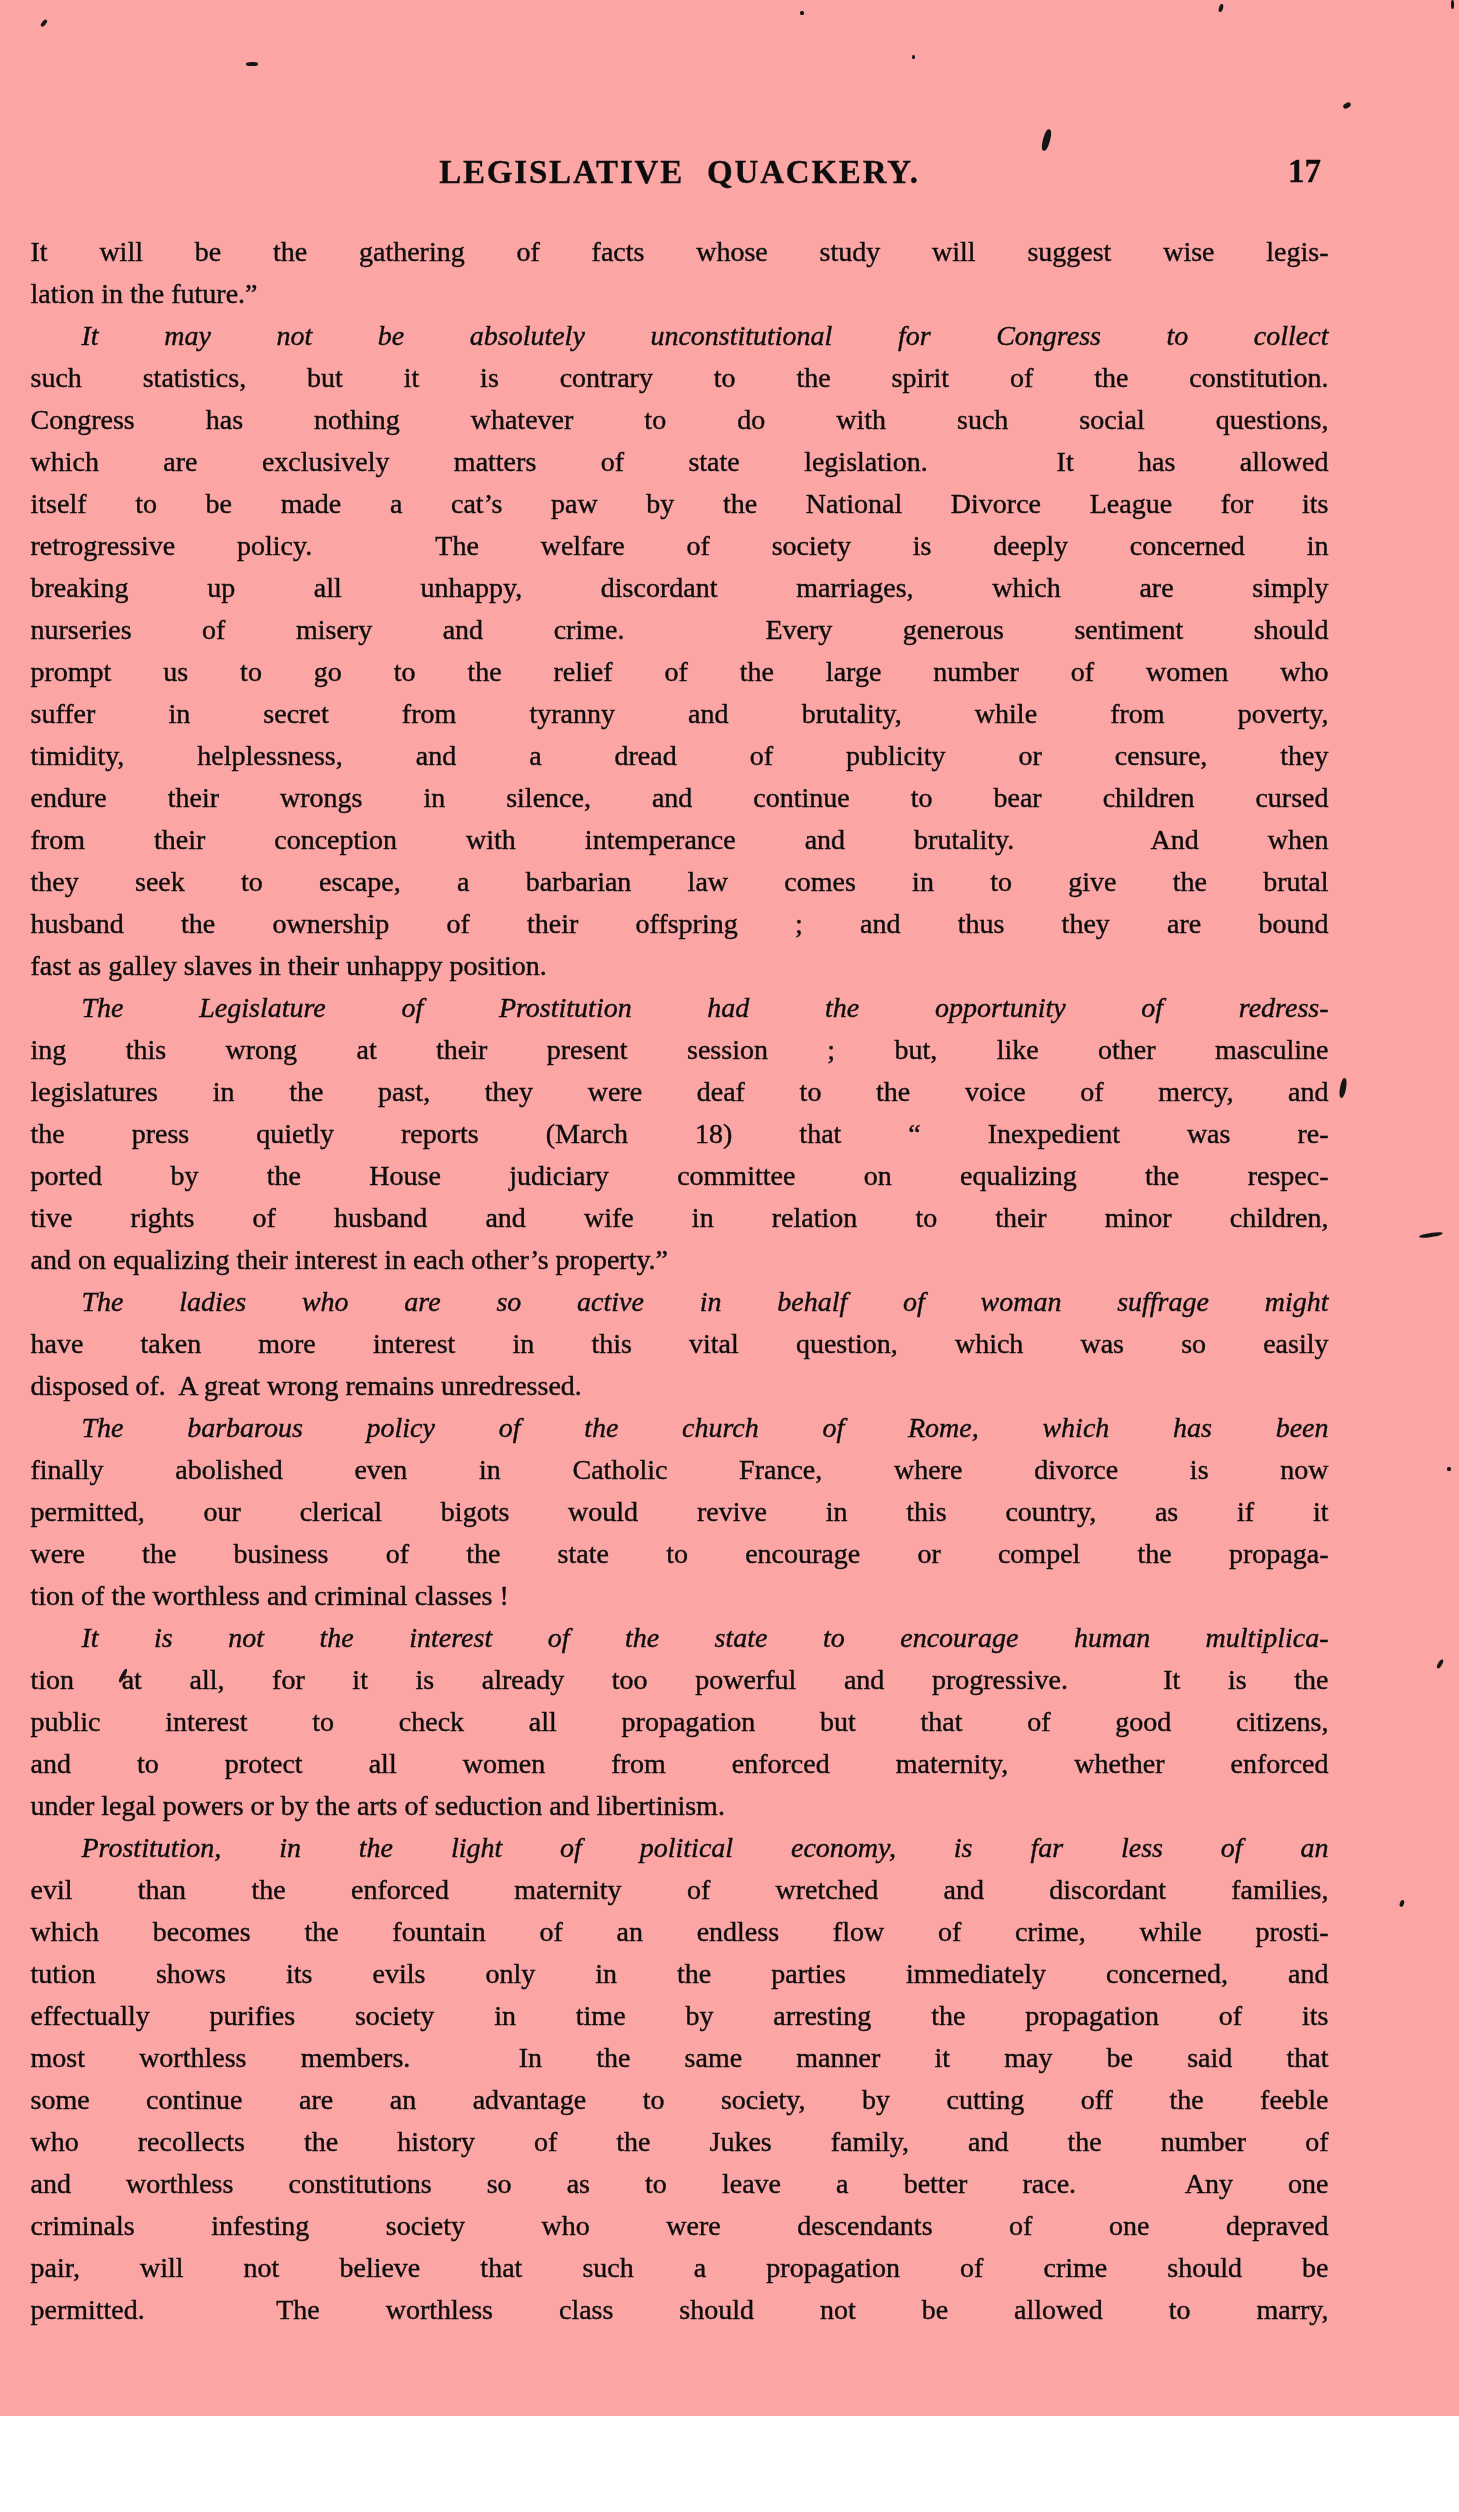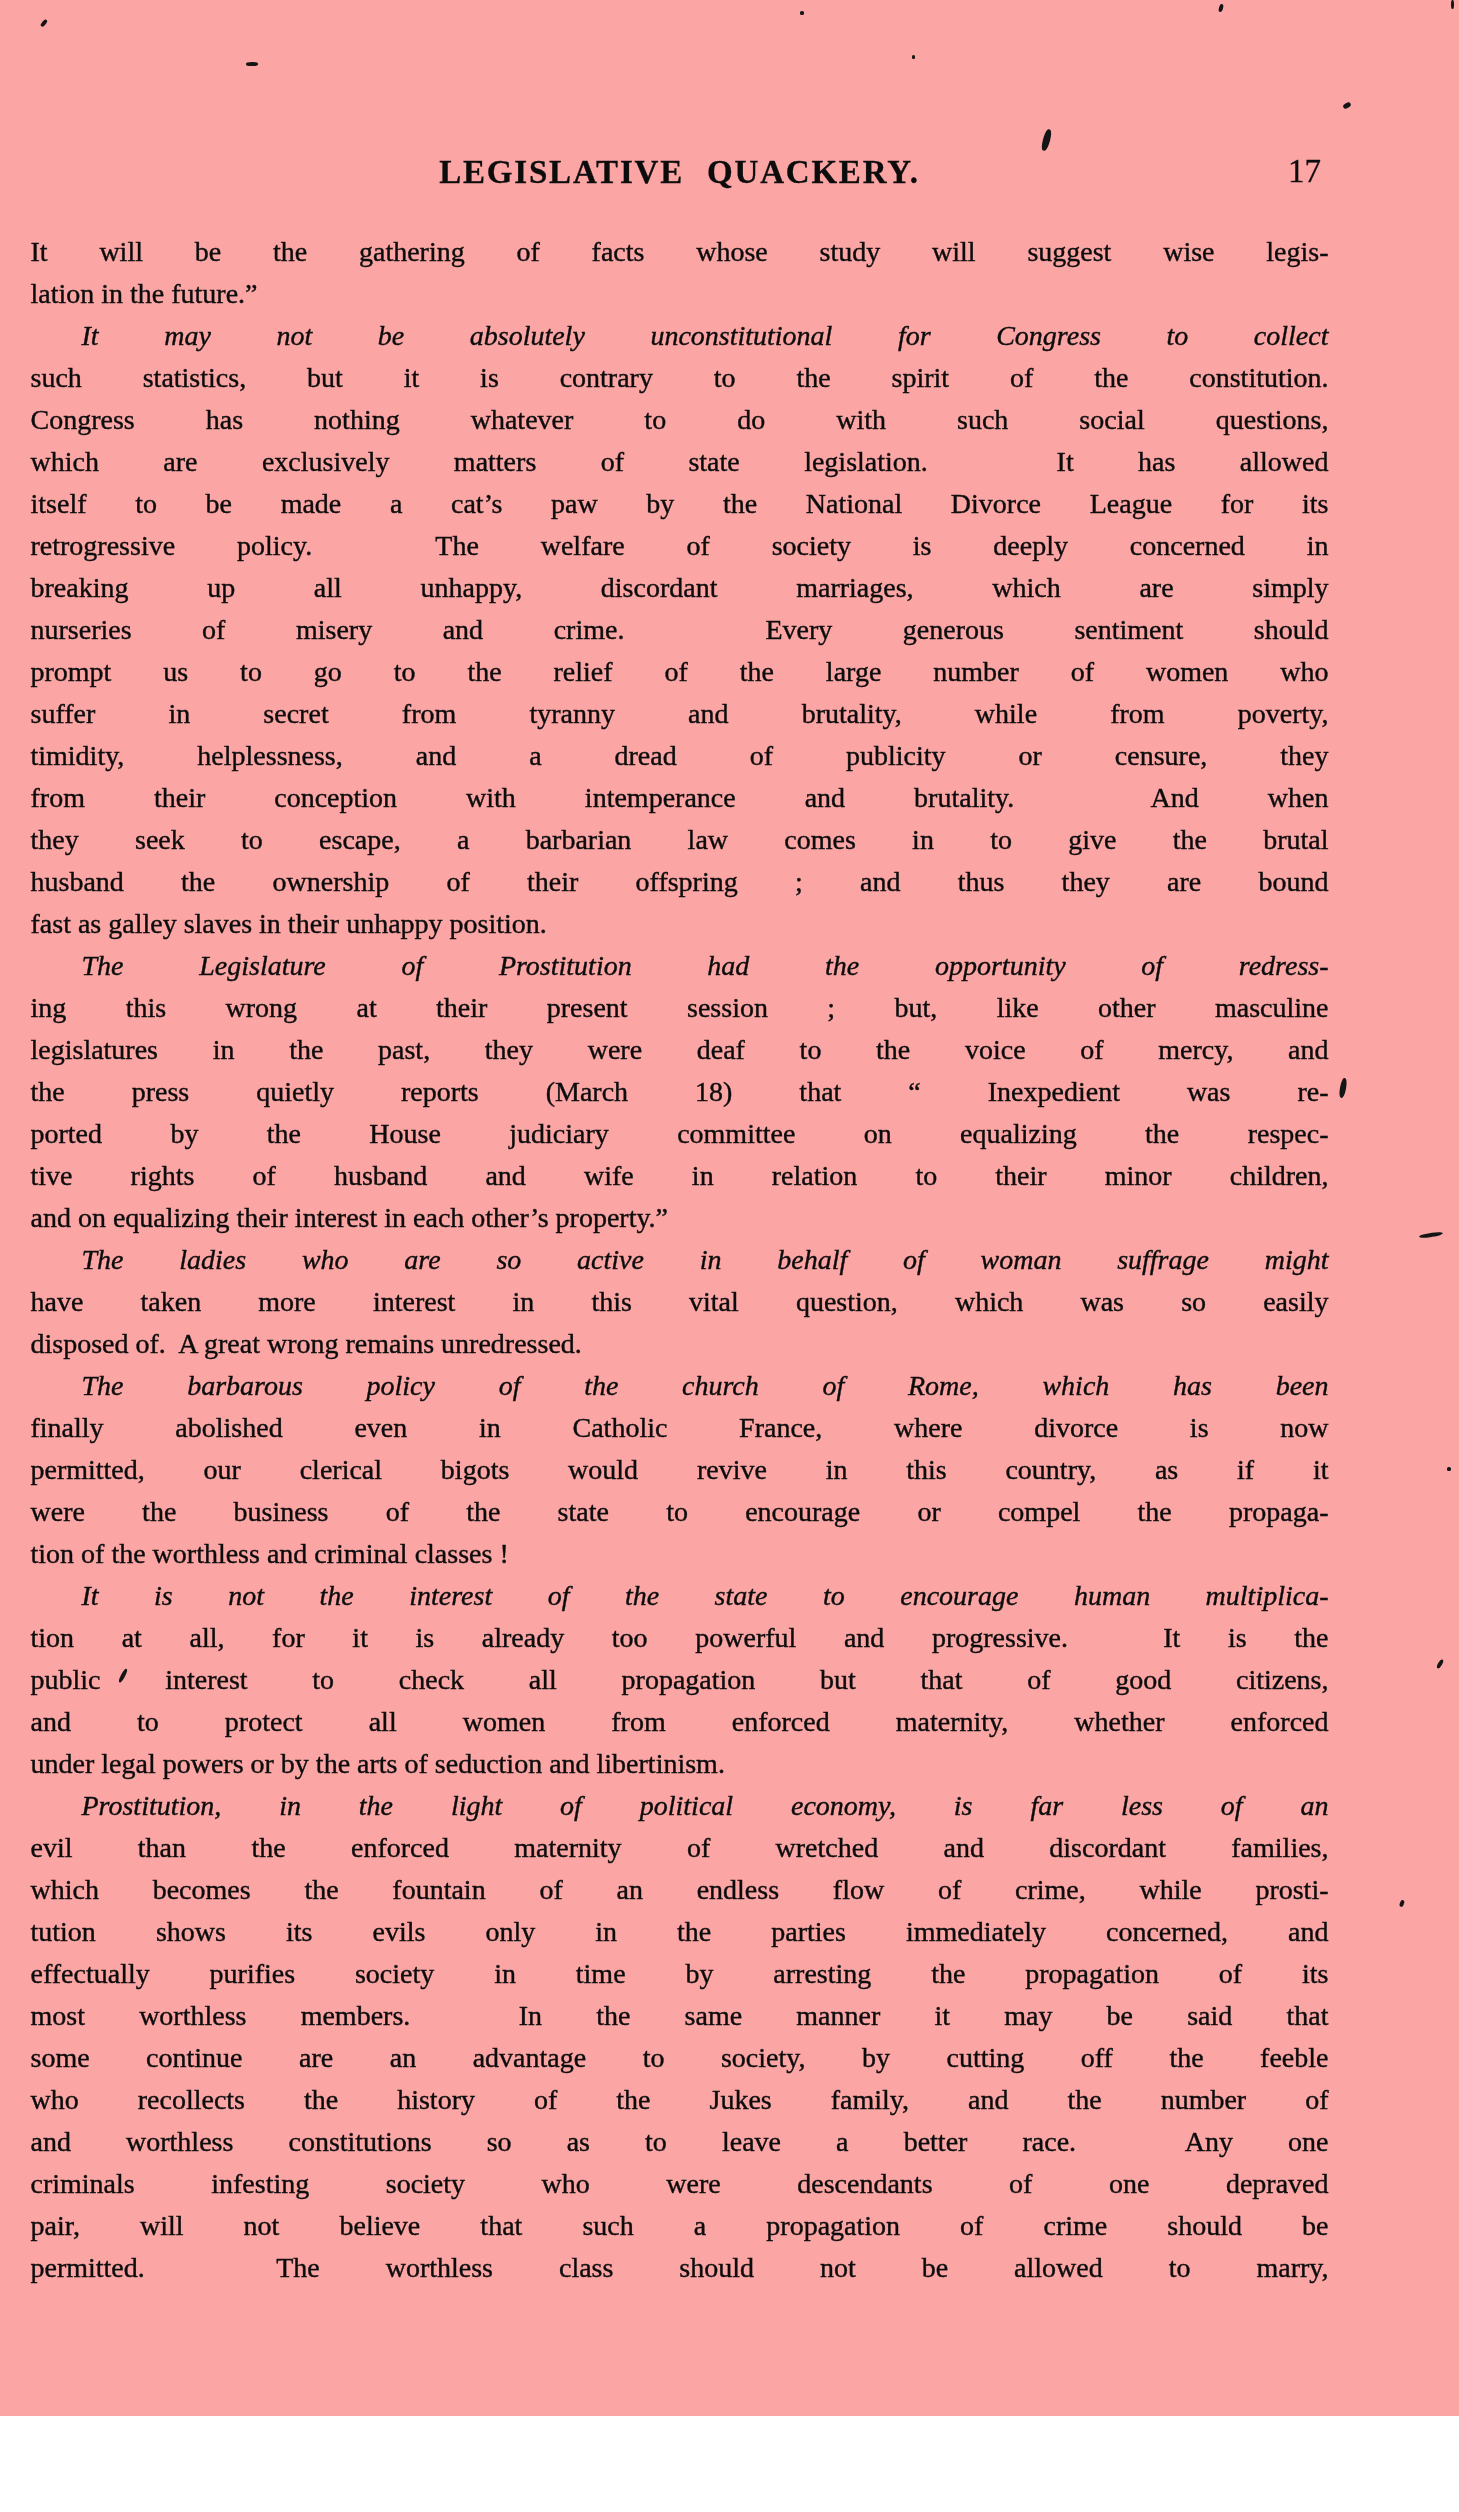--- a/index.html
+++ b/index.html
@@ -23,21 +23,21 @@
     letter-spacing: 1.8px;
     word-spacing: 13px;
     line-height: 36px;
     -webkit-text-stroke: 0.3px #111;
   }
   .page-number {
     position: absolute;
     top: 153px;
     right: 138px;
     font-size: 33px;
-    font-weight: normal;
+    font-weight: bold;
     line-height: 36px;
     -webkit-text-stroke: 0.3px #111;
   }
   .body-text {
     position: absolute;
     left: 30.5px;
     top: 231px;
     width: 1298px;
     font-size: 28px;
     line-height: 42px;
@@ -72,20 +72,21 @@
       <div class="tl">such statistics, but it is contrary to the spirit of the constitution.</div>
       <div class="tl">Congress has nothing whatever to do with such social questions,</div>
       <div class="tl">which are exclusively matters of state legislation.&nbsp; It has allowed</div>
       <div class="tl">itself to be made a cat’s paw by the National Divorce League for its</div>
       <div class="tl">retrogressive policy.&nbsp; The welfare of society is deeply concerned in</div>
       <div class="tl">breaking up all unhappy, discordant marriages, which are simply</div>
       <div class="tl">nurseries of misery and crime.&nbsp; Every generous sentiment should</div>
       <div class="tl">prompt us to go to the relief of the large number of women who</div>
       <div class="tl">suffer in secret from tyranny and brutality, while from poverty,</div>
       <div class="tl">timidity, helplessness, and a dread of publicity or censure, they</div>
+      <div class="tl">endure their wrongs in silence, and continue to bear children cursed</div>
       <div class="tl">from their conception with intemperance and brutality.&nbsp; And when</div>
       <div class="tl">they seek to escape, a barbarian law comes in to give the brutal</div>
       <div class="tl">husband the ownership of their offspring ; and thus they are bound</div>
       <div class="tl last">fast as galley slaves in their unhappy position.</div>
       <div class="tl indent">The Legislature of Prostitution had the opportunity of redress-</div>
       <div class="tl">ing this wrong at their present session ; but, like other masculine</div>
       <div class="tl">legislatures in the past, they were deaf to the voice of mercy, and</div>
       <div class="tl">the press quietly reports (March 18) that “ Inexpedient was re-</div>
       <div class="tl">ported by the House judiciary committee on equalizing the respec-</div>
       <div class="tl">tive rights of husband and wife in relation to their minor children,</div>

